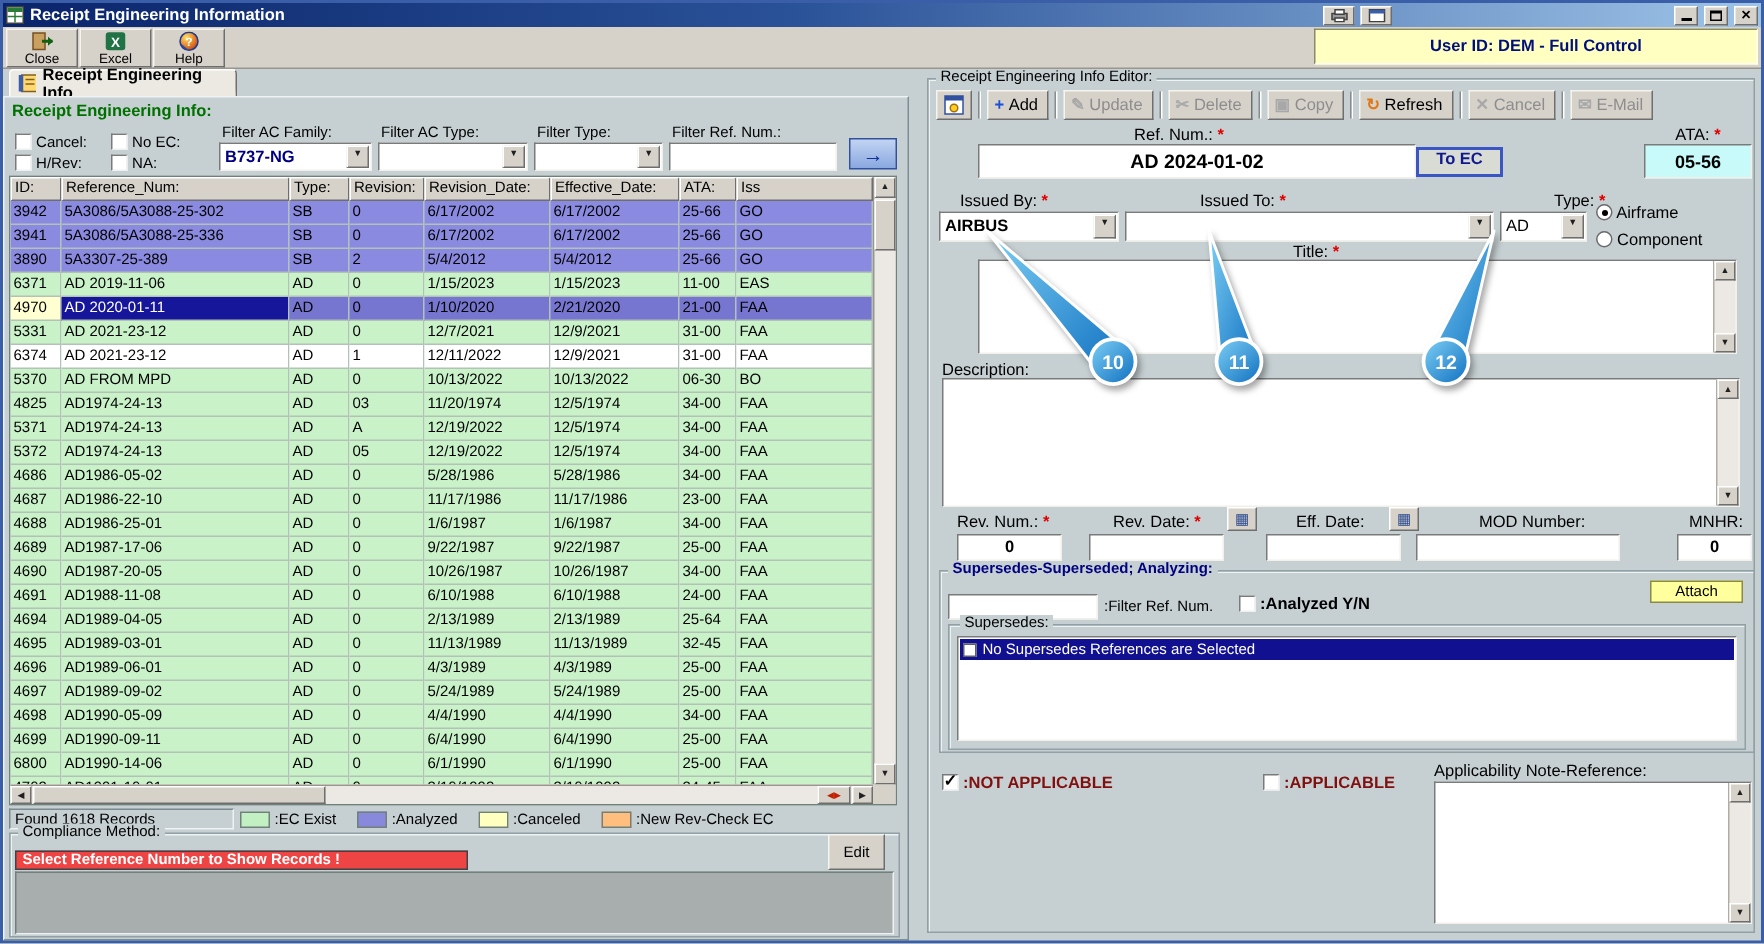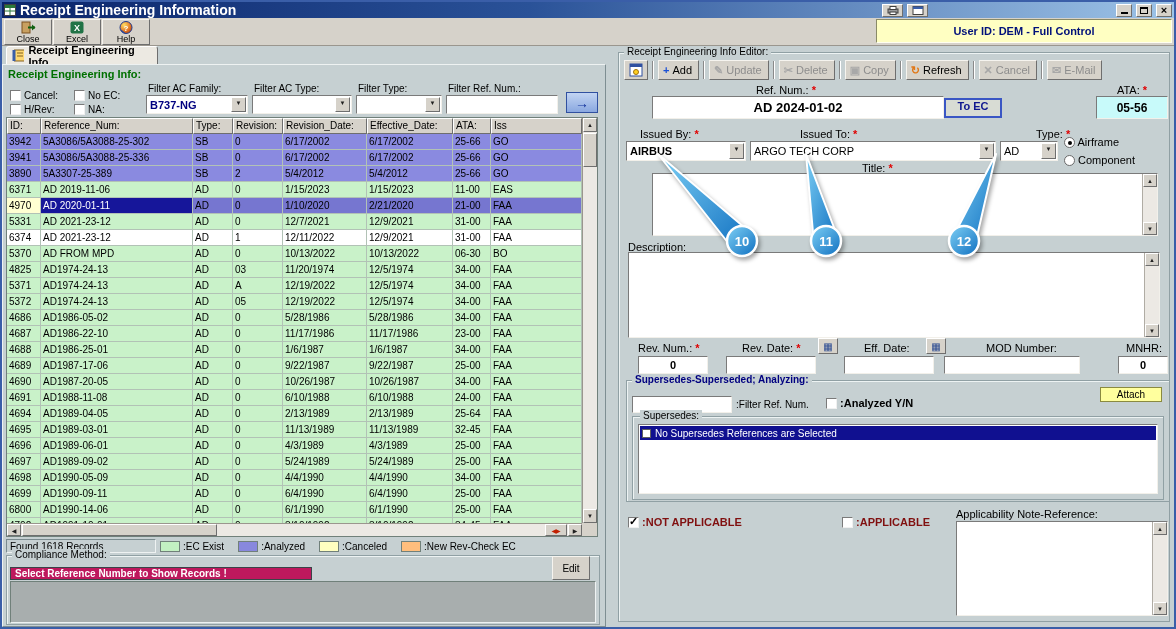--- a/index.html
+++ b/index.html
@@ -4,21 +4,21 @@
 <style>
 *{box-sizing:border-box;margin:0;padding:0}
 html,body{width:1176px;height:629px}
 body{position:relative;overflow:hidden;font-family:"Liberation Sans",sans-serif;font-size:11px;color:#000;background:#c6d0d2}
 .abs{position:absolute}
 .raised{background:#d6d2ca;border:1px solid;border-color:#f6f4ef #6e6e6e #6e6e6e #f6f4ef}
 .sunken{background:#fff;border:1px solid;border-color:#7a7a7a #f2f0ea #f2f0ea #7a7a7a}
 .frame{left:0;top:0;width:1176px;height:629px;border:2px solid #3a5ea8;pointer-events:none;z-index:70}
 
 .titlebar{left:2px;top:2px;width:1172px;height:16px;background:linear-gradient(90deg,#0a246a,#2a5298 45%,#9ec4e8);display:flex;align-items:center;gap:4px;padding:0 2px;color:#fff;font-weight:bold;z-index:5}
-.ttext{font-size:14px;white-space:nowrap}
+.ttext{font-size:11px;white-space:nowrap}
 .mini-btn{width:21px;height:13px;display:inline-flex;align-items:center;justify-content:center;background:#d6d2ca;border:1px solid;border-color:#fff #6e6e6e #6e6e6e #fff}
 .wbtn{width:16px;height:13px;display:inline-flex;align-items:center;justify-content:center;background:#d6d2ca;border:1px solid;border-color:#fff #6e6e6e #6e6e6e #fff;color:#000;font-weight:bold;font-size:9px;line-height:1}
 .ico-min{display:inline-block;width:7px;height:2px;background:#000;margin-top:6px}
 .ico-max{display:inline-block;width:8px;height:7px;border:1px solid #000;border-top:2px solid #000}
 .ico-close::after{content:"×";font-size:11px;font-weight:bold}
 
 .chrome{left:2px;top:18px;width:1172px;height:28px;background:#d6d2ca;border-bottom:1px solid #9a968e}
 .appbtn{position:absolute;width:48px;height:26px;display:flex;flex-direction:column;align-items:center;justify-content:center;gap:0;background:#d6d2ca;border:1px solid;border-color:#f6f4ef #6e6e6e #6e6e6e #f6f4ef;font-size:9px}
 .userbanner{left:876px;top:19px;width:296px;height:24px;background:#ffffc2;border:1px solid;border-color:#8a8a66 #fffff0 #fffff0 #8a8a66;display:flex;align-items:center;justify-content:center;color:#00107a;font-weight:bold;font-size:11px}
 
@@ -84,21 +84,21 @@
 .attach{position:absolute;background:#ffff9e;border:1px solid #8a8a40;font-size:10px;display:flex;align-items:center;justify-content:center}
 .navyb{color:#000080;font-weight:bold}
 .maroonb{color:#801010;font-weight:bold;font-size:11px}
 .listsel{position:absolute;left:1px;top:1px;right:1px;height:14px;background:#101090;color:#fff;font-size:10px;display:flex;align-items:center;gap:4px;padding:0 2px}
 .minicb{width:9px;height:9px;background:#fff;border:1px solid #606060;display:inline-block}
 
 .legend{position:absolute;left:160px;top:539px;height:14px;display:flex;align-items:center;gap:14px}
 .lg-item{display:flex;align-items:center;gap:3px;font-size:10px;white-space:nowrap}
 .lg-sw{width:20px;height:11px;border:1px solid #70807a;display:inline-block}
 
-.compmsg{position:absolute;background:#be185d;color:#fff;font-weight:bold;font-size:10px;display:flex;align-items:center;padding:0 4px;border:1px solid #3a4448}
+.compmsg{position:absolute;background:#ef4444;color:#fff;font-weight:bold;font-size:10px;display:flex;align-items:center;padding:0 4px;border:1px solid #3a4448}
 .compbody{position:absolute;background:#a8aeae;border:1px solid;border-color:#70807a #eef2f2 #eef2f2 #70807a}
 .callout{z-index:60;filter:drop-shadow(2px 3px 2px rgba(0,0,0,0.35))}
 .statusbox{font-size:10px;padding:1px 3px;background:#c6d0d2;border:1px solid;border-color:#7a8a8e #eef2f2 #eef2f2 #7a8a8e;white-space:nowrap}
 </style>
 </head>
 <body>
 
 <div class="abs titlebar">
   <span style="display:inline-flex">
     <svg width="12" height="12">
@@ -578,21 +578,20 @@
 <div class="tinput ata" style="left:1096px;top:96px;width:72px;height:23px">05-56</div>
 
 <span class="abs lbl req" style="left:640px;top:128px">Issued By:</span>
 <span class="abs lbl req" style="left:800px;top:128px">Issued To:</span>
 <span class="abs lbl req" style="left:1036px;top:128px">Type:</span>
 <div class="combo" style="left:626px;top:141px;width:120px;height:20px">
   <span class="val" style="font-weight:bold">AIRBUS</span>
     <span class="dd"></span>
 </div>
 <div class="combo" style="left:750px;top:141px;width:246px;height:20px">
-  <span class="val">ARGO TECH CORP</span>
     <span class="dd"></span>
 </div>
 <div class="combo" style="left:1000px;top:141px;width:58px;height:20px">
   <span class="val">AD</span>
     <span class="dd"></span>
 </div>
 <span class="abs" style="left:1064px;top:136px"><span class="rad on"></span> <span class="lbl">Airframe</span></span>
 <span class="abs" style="left:1064px;top:154px"><span class="rad"></span> <span class="lbl">Component</span></span>
 
 <span class="abs lbl req" style="left:862px;top:162px">Title:</span>

